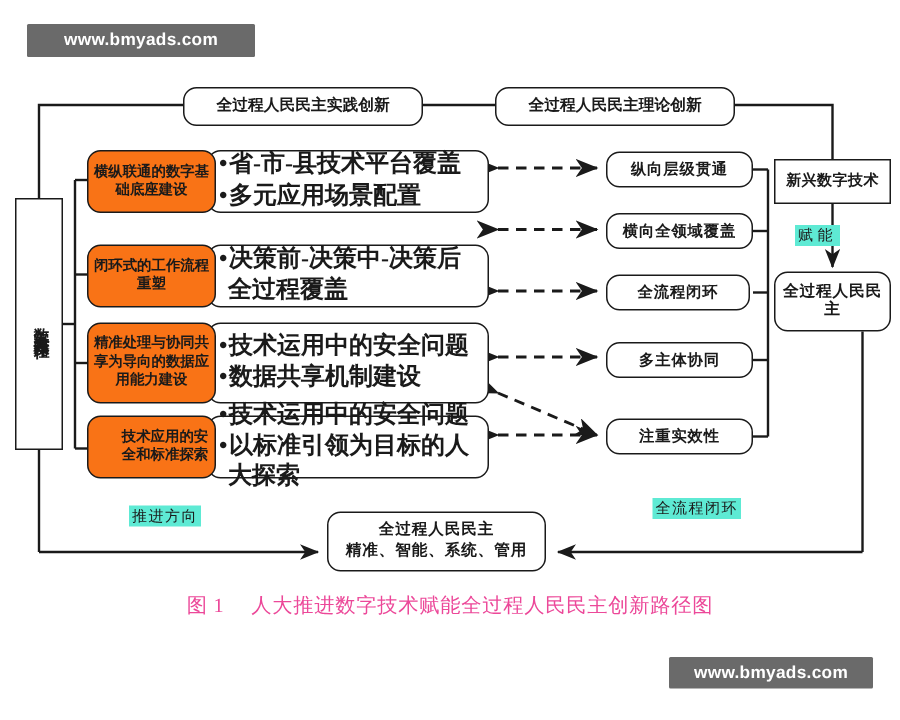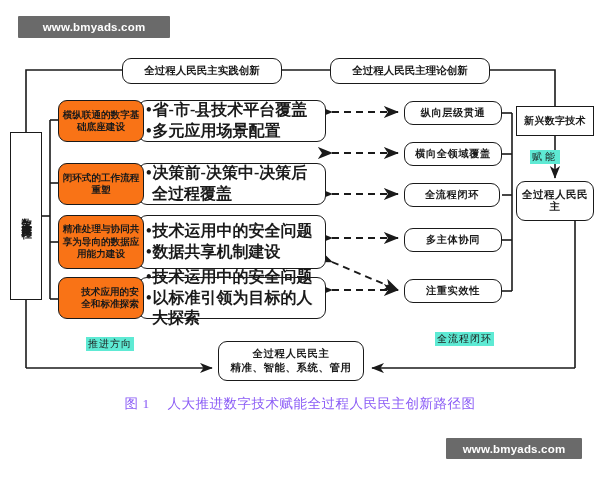--- a/index.html
+++ b/index.html
@@ -168,21 +168,21 @@
   #n-summary .l2 { margin-top: 2px; }
 
   
   #caption {
     position: absolute;
     left: 0; top: 395px;
     width: 600px;
     text-align: center;
     font-size: 13.5px;
     font-family: "Liberation Serif", "DejaVu Serif", serif;
-    color: #8b5cf6;
+    color: #ec4899;
     letter-spacing: 0.5px;
   }
   #caption .num { margin-right: 14px; }
 </style>
 </head>
 <body>
 
 <svg id="canvas" viewBox="0 0 600 480" xmlns="http://www.w3.org/2000/svg">
   <defs>
     <marker id="ah" markerWidth="9" markerHeight="9" refX="7.5" refY="3.2" orient="auto" markerUnits="strokeWidth">

